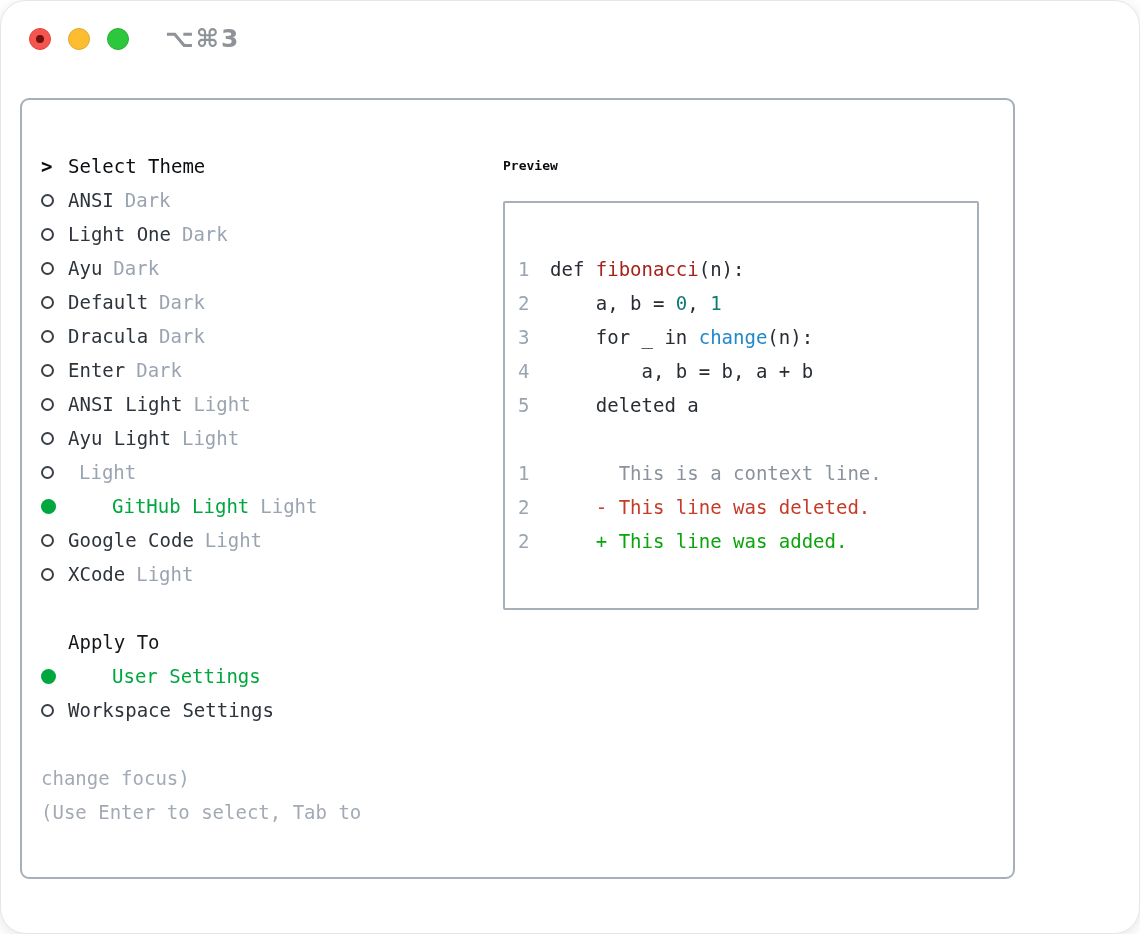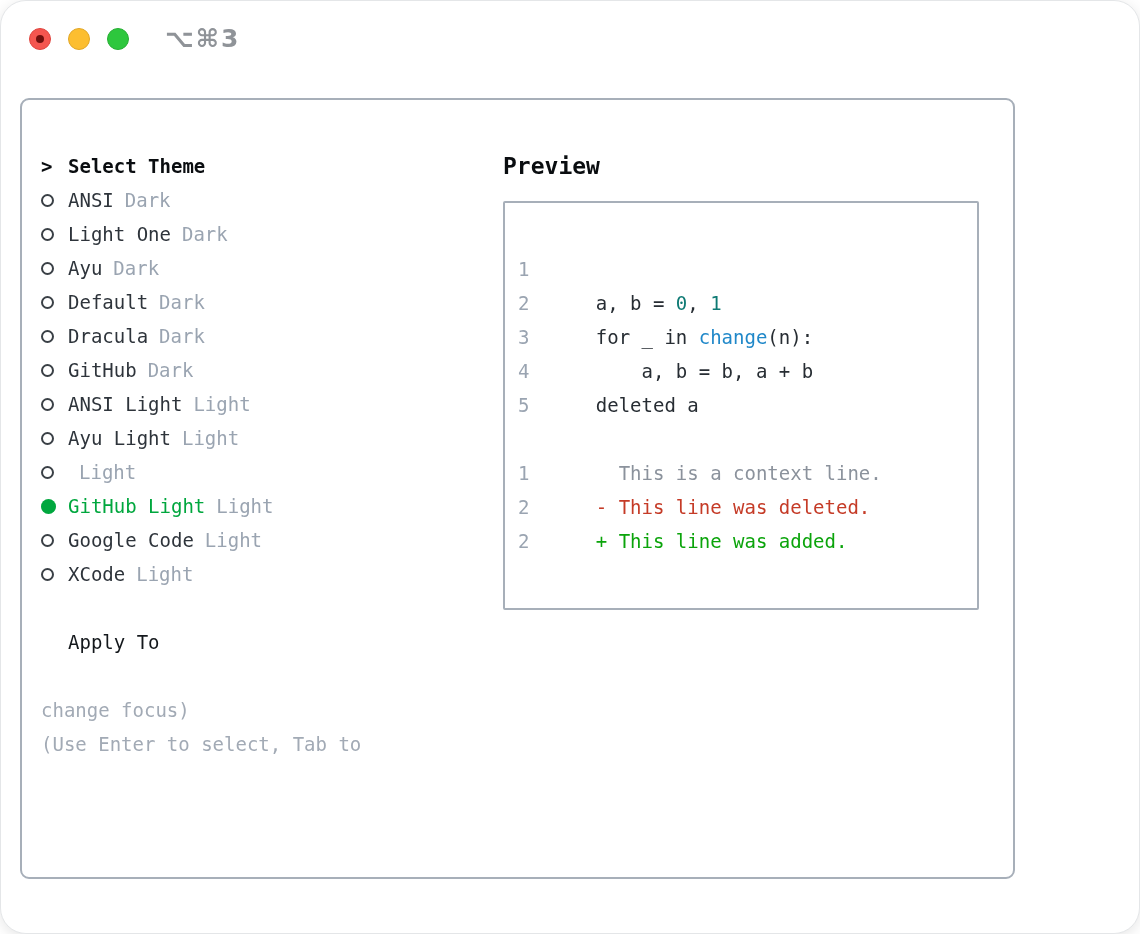--- a/index.html
+++ b/index.html
@@ -31,31 +31,31 @@
     border:2px solid var(--border-gray); border-radius:9px; background:#fff;
   }
 
   
   .left-panel { position:absolute; left:19px; top:49px; font-size:19px; line-height:34px; }
   .row { display:flex; align-items:center; height:34px; white-space:pre; }
   .marker { width:27px; display:flex; align-items:center; }
   .ring { width:13px; height:13px; border:2px solid #3a4046; border-radius:50%; }
   .ring.sel { width:15px; height:15px; border:none; background:var(--accent-green); }
   .cursor-glyph { font-weight:bold; color:var(--header-black); }
-  .panel-header { font-weight:bold; color:var(--header-black); }
+  .panel-header { font-weight:normal; color:var(--header-black); }
   .tname { color:var(--name-dark); }
-  .tname.sel { color:var(--accent-green); }
+  .tname.sel { color:var(--accent-green);margin-left:44px; }
   .tsuffix { color:var(--muted-gray); margin-left:11px; }
   .apply-header { color:#14181c; }
   .blank-row { height:34px; }
   .hint { color:var(--hint-gray); font-size:19px; line-height:34px; white-space:pre; }
 
   
   .right-panel { position:absolute; left:481px; top:49px; }
-  .preview-header { font-size:23px; line-height:34px; font-weight:bold; color:var(--header-black); }
+  .preview-header { font-size:13px; line-height:34px; font-weight:bold; color:var(--header-black); }
   .preview-box {
     margin-top:18px; width:476px; height:409px;
     border:2px solid var(--border-gray); border-radius:2px;
     padding:49px 0 0 13px; overflow:hidden; background:#fff;
   }
   .cline { display:flex; height:34px; font-size:19px; line-height:34px; white-space:pre; }
   .lnum { width:32px; color:var(--line-number-gray); }
   .c-code    { color:#272d33; }
   .c-func    { color:var(--func-red); }
   .c-number  { color:var(--number-teal); }
@@ -87,47 +87,51 @@
         </span>
         <span class="panel-header">Select Theme</span>
       </div>
 
       <div>
           <div class="row"><span class="marker"><span class="ring"></span></span><span class="tname">ANSI</span><span class="tsuffix">Dark</span></div>
           <div class="row"><span class="marker"><span class="ring"></span></span><span class="tname">Light One</span><span class="tsuffix">Dark</span></div>
           <div class="row"><span class="marker"><span class="ring"></span></span><span class="tname">Ayu</span><span class="tsuffix">Dark</span></div>
           <div class="row"><span class="marker"><span class="ring"></span></span><span class="tname">Default</span><span class="tsuffix">Dark</span></div>
           <div class="row"><span class="marker"><span class="ring"></span></span><span class="tname">Dracula</span><span class="tsuffix">Dark</span></div>
-          <div class="row"><span class="marker"><span class="ring"></span></span><span class="tname">GitHub</span><span class="tsuffix">Dark</span></div>
+          <div class="row"><span class="marker"><span class="ring"></span></span><span class="tname">Enter</span><span class="tsuffix">Dark</span></div>
           <div class="row"><span class="marker"><span class="ring"></span></span><span class="tname">ANSI Light</span><span class="tsuffix">Light</span></div>
           <div class="row"><span class="marker"><span class="ring"></span></span><span class="tname">Ayu Light</span><span class="tsuffix">Light</span></div>
           <div class="row"><span class="marker"><span class="ring"></span></span><span class="tsuffix">Light</span></div>
           <div class="row"><span class="marker"><span class="ring sel"></span></span><span class="tname sel">GitHub Light</span><span class="tsuffix">Light</span></div>
           <div class="row"><span class="marker"><span class="ring"></span></span><span class="tname">Google Code</span><span class="tsuffix">Light</span></div>
           <div class="row"><span class="marker"><span class="ring"></span></span><span class="tname">XCode</span><span class="tsuffix">Light</span></div>
         </div>
 
       <div class="blank-row"></div>
 
       <div class="row">
         <span class="marker"></span>
         <span class="apply-header">Apply To</span>
       </div>
 
+      <div>
+          <div class="row"><span class="marker"><span class="ring sel"></span></span><span class="tname sel">User Settings</span></div>
+          <div class="row"><span class="marker"><span class="ring"></span></span><span class="tname">Workspace Settings</span></div>
+        </div>
 
       <div class="blank-row"></div>
 
       <div class="hint"><div>change focus)</div><div>(Use Enter to select, Tab to</div></div>
     </div>
 
     <div class="right-panel">
       <div class="preview-header">Preview</div>
       <div class="preview-box">
         <div>
-            <div class="cline"><span class="lnum">1</span></div>
+            <div class="cline"><span class="lnum">1</span><span><span class="c-code">def </span><span class="c-func">fibonacci</span><span class="c-code">(n):</span></span></div>
             <div class="cline"><span class="lnum">2</span><span><span class="c-code">    a, b = </span><span class="c-number">0</span><span class="c-code">, </span><span class="c-number">1</span></span></div>
             <div class="cline"><span class="lnum">3</span><span><span class="c-code">    for _ in </span><span class="c-builtin">change</span><span class="c-code">(n):</span></span></div>
             <div class="cline"><span class="lnum">4</span><span><span class="c-code">        a, b = b, a + b</span></span></div>
             <div class="cline"><span class="lnum">5</span><span><span class="c-code">    deleted a</span></span></div>
             <div class="cline"><span class="lnum"></span><span></span></div>
             <div class="cline"><span class="lnum">1</span><span><span class="c-context">      This is a context line.</span></span></div>
             <div class="cline"><span class="lnum">2</span><span><span class="c-deleted">    - This line was deleted.</span></span></div>
             <div class="cline"><span class="lnum">2</span><span><span class="c-added">    + This line was added.</span></span></div>
           </div>
       </div>

